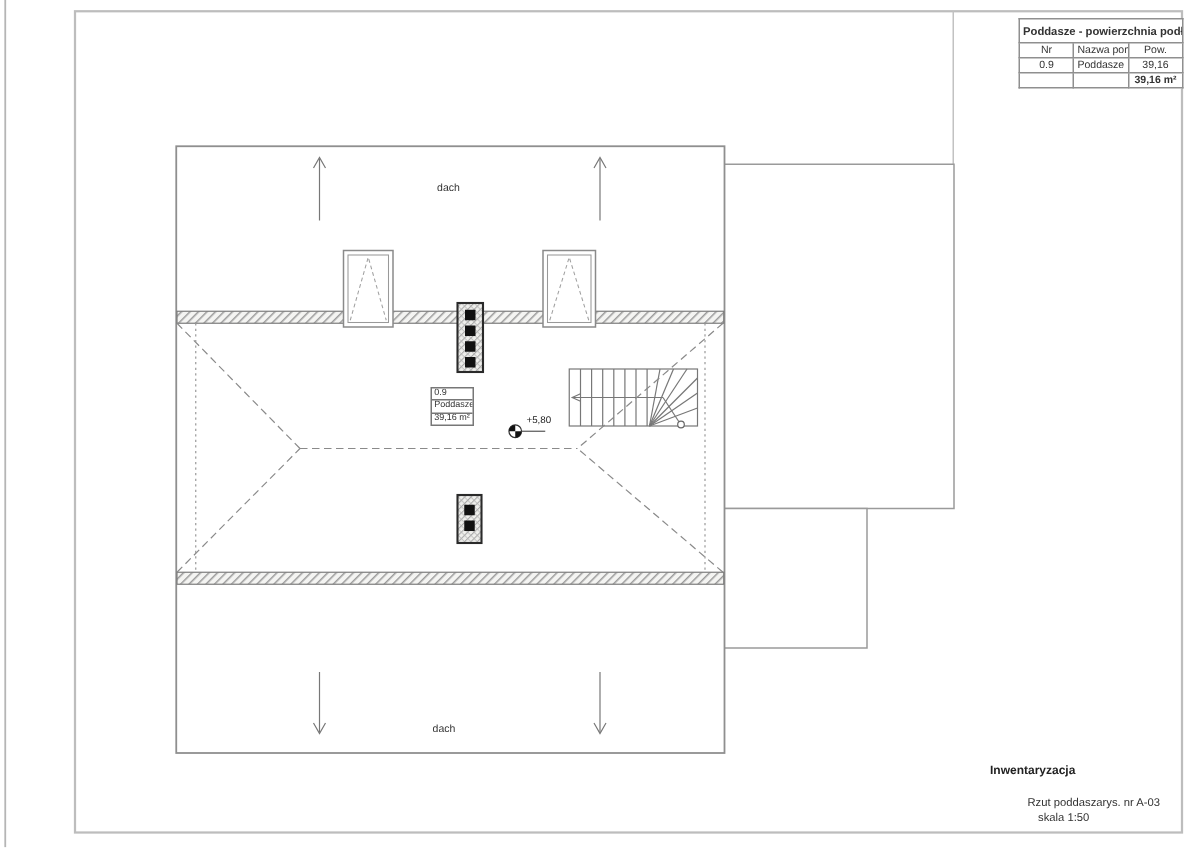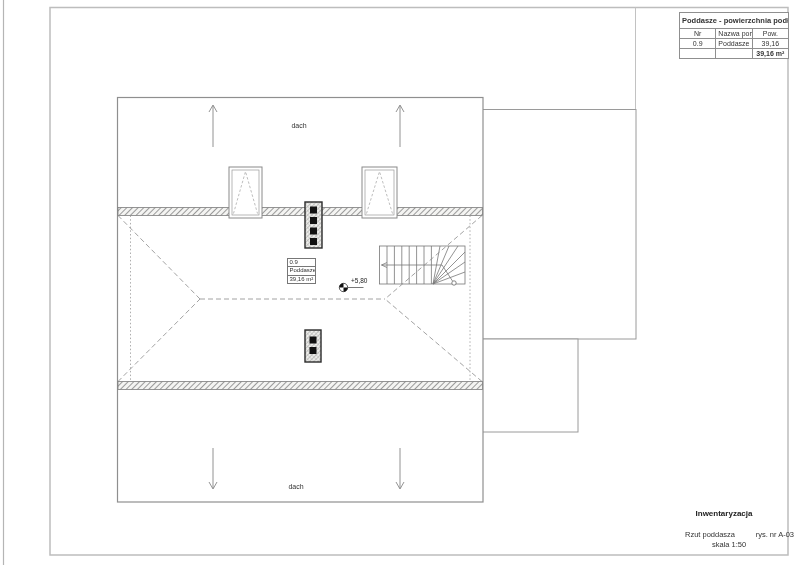--- a/index.html
+++ b/index.html
@@ -27,25 +27,25 @@
   
   .dach{font-size:7px;color:#333;width:40px;text-align:center;}
   .room-tag{
     left:287px;top:258px;width:27px;background:#fff;
     border:1px solid #777;font-size:6px;line-height:7px;color:#333;
   }
   .room-tag div{padding:0 0 0 1.5px;height:7.4px;overflow:hidden;white-space:nowrap;}
   .room-tag div + div{border-top:1px solid #777;}
   .level-text{font-size:6.5px;color:#222;}
   
-  .tb-phase{left:660px;top:509px;width:128px;text-align:center;
+  .tb-phase{left:660px;top:509px;width:128px;
     font-size:8px;font-weight:bold;color:#222;}
   .tb-row{left:685px;top:530px;width:109px;display:flex;
-    justify-content:space-between;font-size:7.5px;color:#333;}
-  .tb-scale{left:712px;top:540px;font-size:7.5px;color:#333;}
+    font-size:7.5px;color:#333;}
+  .tb-scale{left:692px;top:540px;font-size:7.5px;color:#333;}
 </style>
 </head>
 <body>
 
 <div class="sheet">
 
   <svg class="abs" style="left:0;top:0" width="800" height="565" viewBox="0 0 800 565">
     <defs>
       <pattern id="bandHatch" width="4" height="4" patternUnits="userSpaceOnUse" patternTransform="rotate(45)">
         <rect width="4" height="4" fill="#f4f4f2"></rect>

